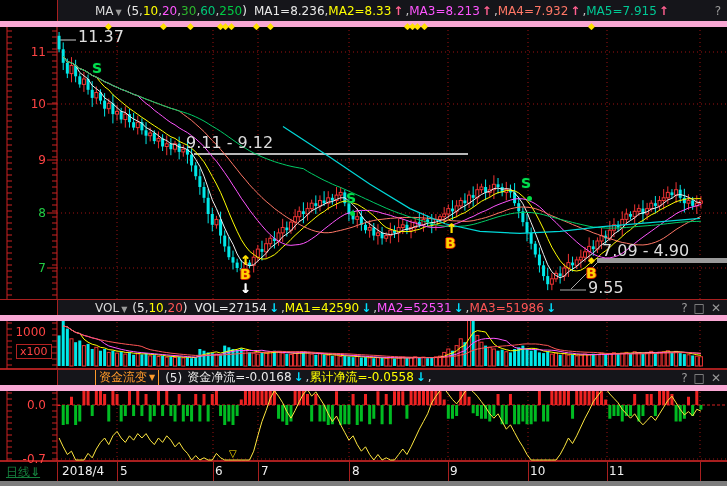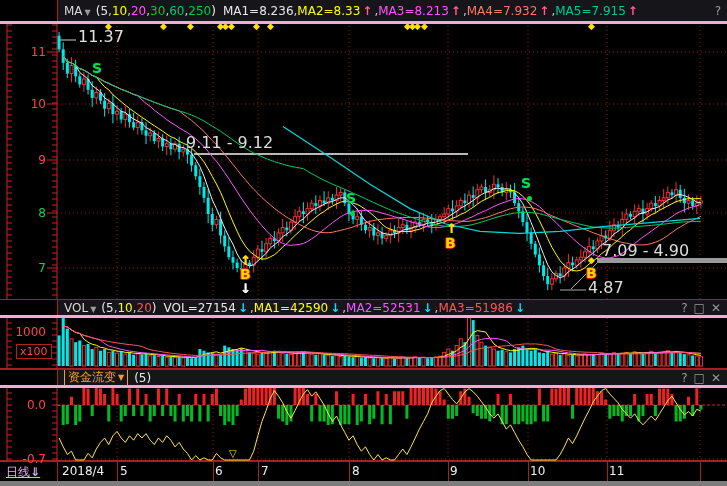--- a/index.html
+++ b/index.html
@@ -1,42 +1,42 @@
 <!DOCTYPE html>
 <html><head>
 <meta charset="utf-8">
 <style>
   html,body{margin:0;padding:0;background:#000;}
   .screen{position:relative;width:727px;height:486px;background:#000;overflow:hidden;
           font-family:"DejaVu Sans",sans-serif;font-size:12px;color:#e8e8e8;}
   #chart{position:absolute;left:0;top:0;z-index:0;}
   .pane-overlay{position:absolute;left:57px;right:0;z-index:1;}
   .hbar{position:absolute;left:0;width:727px;background:#15151a;z-index:2;
-        border-top:1px solid #a81f1f;border-bottom:3px solid #f9a8d4;
-        display:flex;align-items:center;white-space:nowrap;overflow:hidden;}
+        border-top:1px solid #a81f1f;border-bottom:6px solid #f9a8d4;
+        display:flex;align-items:center;white-space:nowrap;overflow:hidden;gap:31px;}
   .hbar .gutter{width:57px;align-self:stretch;background:#000;flex:0 0 57px;border-right:1px solid #a81f1f;}
   .hbar .content{padding-left:6px;display:flex;align-items:center;gap:1px;flex:1;}
   .ind-name{color:#d8d8d8;cursor:pointer;margin-right:4px;}
   .dd{font-size:8px;color:#9a9a9a;margin-left:2px;}
   .arrow-up{color:#ff5f8f;font-weight:bold;margin:0 2px;}
   .arrow-dn{color:#00e0ff;font-weight:bold;margin:0 2px;}
   .winbtns{margin-left:auto;margin-right:6px;color:#9a9a9a;display:flex;gap:6px;}
   .winbtns span{cursor:pointer;}
   #bar-ma{top:0;height:21px;border-top:none;}
   #bar-vol{top:299px;height:15px;}
   #bar-flow{top:369px;height:15px;justify-content:center;}
   #bar-date{top:461px;height:20px;background:#000;border-top:1px solid #a81f1f;z-index:2;position:absolute;left:0;width:727px;}
   #bottom-strip{position:absolute;left:0;top:481px;width:727px;height:5px;background:#7d7d7d;z-index:3;}
   .flow-box{color:#ff9a2a;border:1px solid #ff9a2a;padding:0 3px;margin-right:5px;display:inline-flex;align-items:center;}
   .axis-label{position:absolute;z-index:2;font-size:12px;transform:translateY(-50%);right:677px;text-align:right;width:44px;padding-right:4px;}
   .x100-box{position:absolute;left:16px;top:344px;z-index:2;color:#ff4444;border:1px solid #b32222;
             font-size:11px;padding:0 3px;line-height:13px;}
   .date-label{position:absolute;top:2px;color:#f0f0f0;font-size:12px;z-index:2;}
   .date-sep{position:absolute;top:0;width:1px;height:20px;background:#a81f1f;}
-  .period-cell{position:absolute;left:6px;top:2px;color:#f0abfc;z-index:3;cursor:pointer;text-decoration:underline;}
+  .period-cell{position:absolute;left:6px;top:2px;color:#15803d;z-index:3;cursor:pointer;text-decoration:underline;}
   .anno{position:absolute;z-index:3;font-size:16px;letter-spacing:0;}
   .mk{position:absolute;z-index:3;line-height:1;}
   .mk-S{color:#00e050;font-weight:bold;font-size:14px;text-shadow:0 0 2px #004010;}
   .mk-B{color:#ffd400;font-weight:bold;font-size:14px;
         text-shadow:1px 0 #d02000,-1px 0 #d02000,0 1px #d02000,0 -1px #d02000;}
   .mk-up{color:#ffe000;font-weight:900;font-size:13px;text-shadow:0.5px 0 #ffe000;}
   .mk-dn{color:#ffffff;font-weight:900;font-size:13px;text-shadow:0.5px 0 #fff;}
   .mk-dot{width:5px;height:5px;border-radius:50%;background:#00dd44;}
   .mk-dia{color:#ffe000;font-size:9px;}
   .mk-tri{color:#ffe000;font-size:10px;}
@@ -902,20 +902,21 @@
   </div>
 
   <div id="bar-flow" class="hbar">
     <div class="gutter"></div>
     <div class="content">
       <span class="flow-box">
         <span>资金流变</span>
           <span class="dd" style="color:#ff9a2a;">▼</span>
       </span>
       <span style="margin-right:4px;">(5)</span>
+      <span id="flow-values"><span style="color: rgb(232, 232, 232);">资金净流=-0.0168</span><span class="arrow-dn">↓</span><span style="color: rgb(200, 200, 200);">,</span><span style="color: rgb(255, 255, 0);">累计净流=-0.0558</span><span class="arrow-dn">↓</span><span style="color: rgb(200, 200, 200);">,</span></span>
       <span class="winbtns" id="flow-winbtns">
           <span>?</span>
           <span>□</span>
           <span>✕</span>
         </span>
     </div>
   </div>
 
   <div id="bar-date">
     <span class="period-cell">
@@ -935,21 +936,21 @@
       <div class="axis-label" style="top: 213px; color: rgb(34, 204, 68);">8</div>
       <div class="axis-label" style="top: 268px; color: rgb(34, 204, 68);">7</div>
       <div class="axis-label" style="top: 332px; color: rgb(255, 68, 68);">1000</div>
       <div class="axis-label" style="top: 405px; color: rgb(255, 68, 68);">0.0</div>
       <div class="axis-label" style="top: 459px; color: rgb(255, 68, 68);">-0.7</div>
     </div>
   <div id="annos">
       <div class="anno" style="left: 78px; top: 27px; color: rgb(224, 224, 224);">11.37</div>
       <div class="anno" style="left: 186px; top: 133px; color: rgb(221, 221, 221);">9.11 - 9.12</div>
       <div class="anno" style="left: 602px; top: 241px; color: rgb(221, 221, 221);">7.09 - 4.90</div>
-      <div class="anno" style="left: 588px; top: 278px; color: rgb(221, 221, 221);">4.87</div>
+      <div class="anno" style="left: 588px; top: 278px; color: rgb(221, 221, 221);">9.55</div>
     </div>
   <div id="markers">
       <div class="mk mk-S" style="left: 92px; top: 61px;">S</div>
       <div class="mk mk-up" style="left: 240px; top: 254px;">↑</div>
       <div class="mk mk-B" style="left: 240px; top: 267px;">B</div>
       <div class="mk mk-dn" style="left: 240px; top: 282px;">↓</div>
       <div class="mk mk-S" style="left: 346px; top: 191px;">S</div>
       <div class="mk mk-dot" style="left: 350px; top: 211px;"></div>
       <div class="mk mk-up" style="left: 446px; top: 222px;">↑</div>
       <div class="mk mk-B" style="left: 445px; top: 236px;">B</div>

